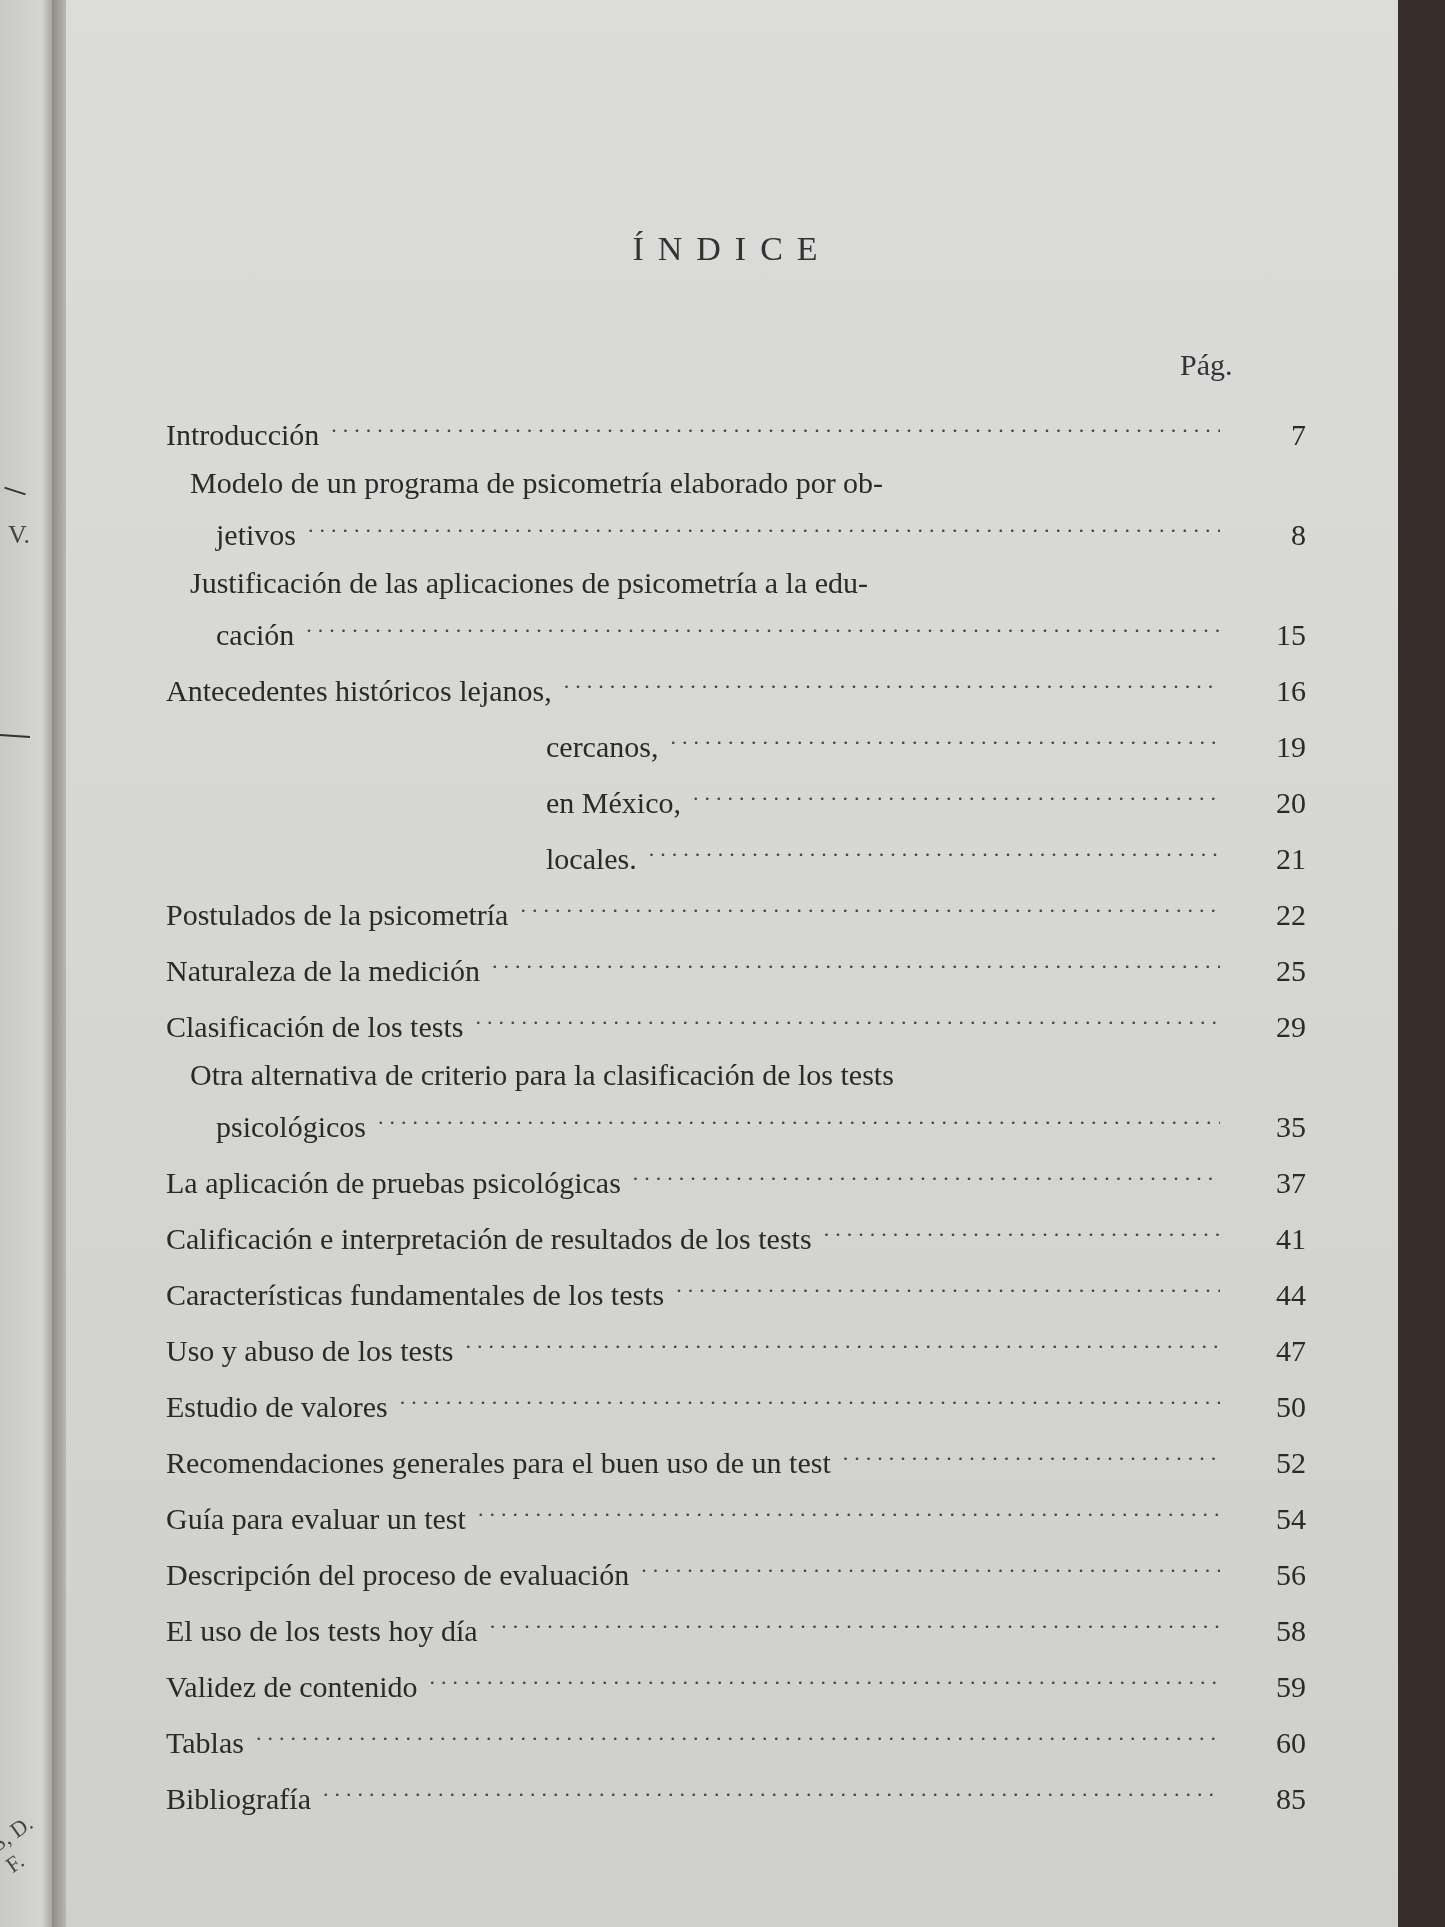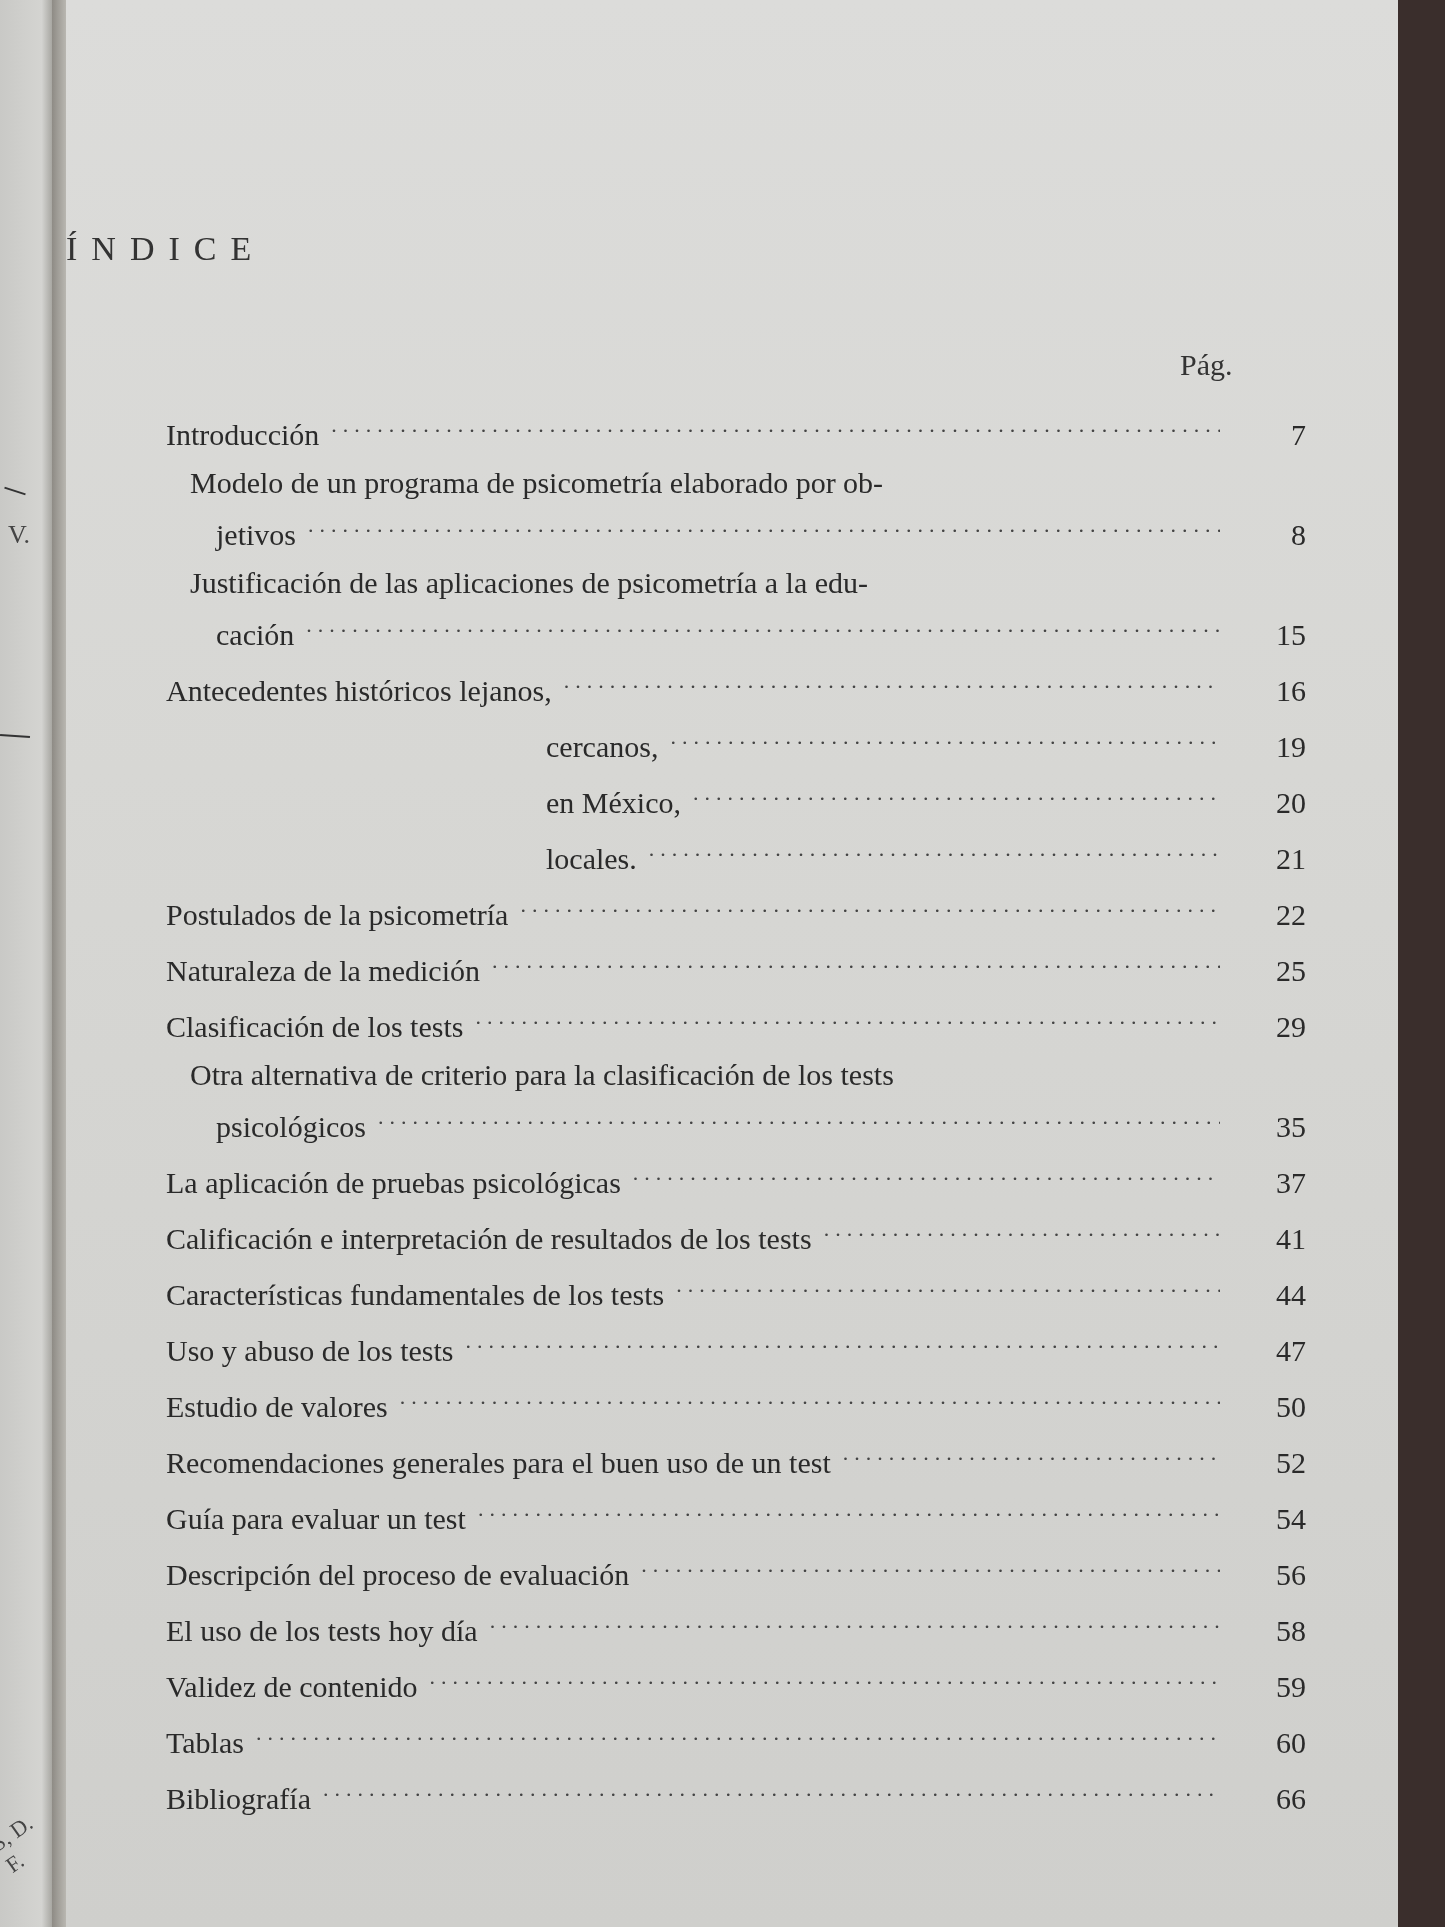--- a/index.html
+++ b/index.html
@@ -17,21 +17,21 @@
     position: absolute; left: 52px; top: 0; width: 14px; height: 1927px;
     background: linear-gradient(to right, #8e8b85, #b9b7b1);
   }
   .page {
     position: absolute; left: 66px; top: 0; width: 1332px; height: 1927px;
     background: linear-gradient(180deg, #dcdcda 0%, #d7d7d4 40%, #cfcfcc 100%);
   }
   .left-mark { position: absolute; color: #444; font-size: 26px; }
   .left-line { position: absolute; height: 2px; background: #333; }
   .title {
-    position: absolute; top: 230px; left: 0; width: 1332px; 
+    position: absolute; top: 230px; left: 0; width: 1332px; text-align: center;
     font-size: 34px; letter-spacing: 14px; color: #333;
   }
   .pag-label {
     position: absolute; top: 348px; left: 1090px; font-size: 30px; color: #333; margin-left: 24px;
   }
   .toc { position: absolute; left: 100px; top: 405px; width: 1140px; }
   .row {
     position: relative; display: flex; align-items: flex-end;
     font-size: 30px; line-height: 52px; height: 56px;
   }
@@ -175,16 +175,16 @@
         <span class="num">59</span>
       </div>
       <div class="row">
         <span class="text">Tablas</span>
         <span class="dots">........................................................................................................................................................................................................</span>
         <span class="num">60</span>
       </div>
       <div class="row">
         <span class="text">Bibliografía</span>
         <span class="dots">........................................................................................................................................................................................................</span>
-        <span class="num">66</span>
+        <span class="num">85</span>
       </div>
     </div>
 </div>
 
 </body></html>

